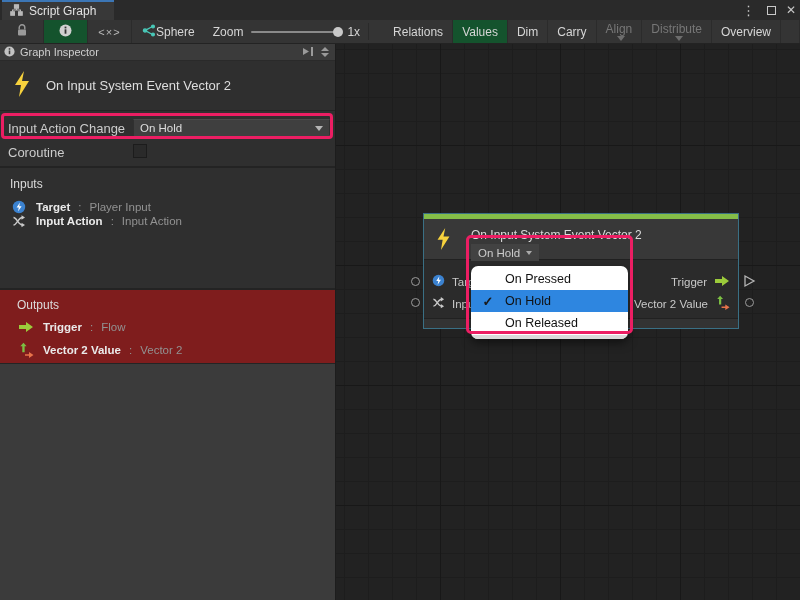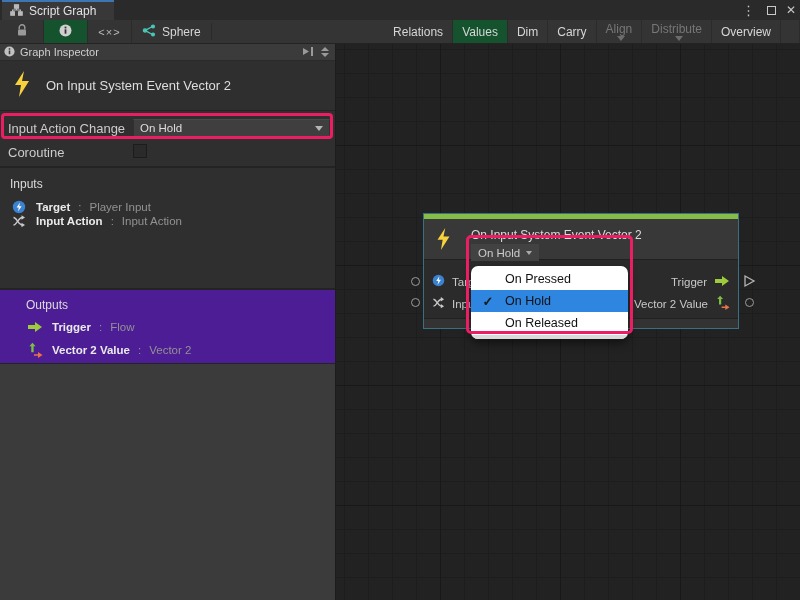--- a/index.html
+++ b/index.html
@@ -23,21 +23,21 @@
 
   
   .toolbar { position:absolute; left:0; top:20px; width:800px; height:24px; background:#343434;
              border-bottom:1px solid #232323; display:flex; align-items:stretch; font-size:12px; color:#d6d6d6; }
   .tb-left { display:flex; align-items:stretch; }
   .tb-btn { display:flex; align-items:center; justify-content:center; padding:0 9px; border-right:1px solid #2b2b2b; }
   .tb-btn.icon-btn { width:44px; }
   .tb-btn.active { background:#14532d;align-items:center; }
   .tb-btn.disabled { color:#777;flex-direction:column; }
   .code-glyph { color:#b8b8b8; font-size:11px; letter-spacing:1px; }
-  .sphere-group { display:flex; align-items:center; gap:6px; padding:0 10px; }
+  .sphere-group { display:flex; align-items:center; padding:0 10px; }
   .zoom-group { display:flex; align-items:center; gap:8px; padding:0 8px; }
   .zoom-track { position:relative; width:88px; height:2px; background:#8a8a8a; border-radius:1px; }
   .zoom-knob { position:absolute; right:-4px; top:-4px; width:10px; height:10px; border-radius:50%; background:#c9c9c9; }
   .tb-sep { width:1px; background:#2a2a2a; margin:3px 0; }
   .tb-right { display:flex; align-items:stretch; margin-left:auto; }
   .caret-down { width:0; height:0; border-left:4px solid transparent; border-right:4px solid transparent;
                 border-top:5px solid #9a9a9a; display:inline-block; margin-left:5px; }
   .tb-btn.disabled .caret-down { border-top-color:#6d6d6d; }
 
   
@@ -56,21 +56,21 @@
   .insp-props { height:56px; background:#2f2f2f; border-top:1px solid #242424; position:relative; padding-top:8px; }
   .prop-row { position:relative; height:18px; margin-bottom:6px; }
   .prop-label { position:absolute; left:8px; top:2px; font-size:13px; color:#cccccc; }
   .dropdown-field { position:absolute; left:133px; top:0; width:197px; height:18px; background:#3f3f3f;
                     border:1px solid #303030; border-top-color:#4a4a4a; display:flex; align-items:center;
                     padding:0 6px; font-size:11.5px; color:#dddddd; }
   .dropdown-field .caret-down { margin-left:auto; border-top-color:#b5b5b5; }
   .checkbox { position:absolute; left:133px; top:1px; width:14px; height:14px; background:#2a2a2a; border:1px solid #1c1c1c; }
 
   .insp-inputs { height:122px; background:#2f2f2f; border-top:2px solid #232323; padding:9px 8px 0; }
-  .insp-outputs { height:75px; background:#4c1d95; border-top:2px solid #232323; padding:8px 24px 0; }
+  .insp-outputs { height:75px; background:#7f1d1d; border-top:2px solid #232323; padding:8px 15px 0; }
   .section-title { color:#dcdcdc; font-size:12px; margin-bottom:9px; margin-left:2px; }
   .pin-row { display:flex; align-items:center; gap:8px; margin-left:2px; }
   .pin-icon { width:18px; display:flex; justify-content:center; }
   .pin-name { font-size:11.5px; font-weight:bold; color:#eaeaea; }
   .pin-sep, .pin-type { font-size:11.5px; color:#929292; }
   .pin-desc { font-size:10.5px; color:#8a8a8a; line-height:1.32; margin:1px 0 7px 30px; width:300px; }
   .out-row { margin-bottom:9px; }
   .insp-fill { flex:1; background:#3b3b3b; border-top:1px solid #242424; }
 
   .annotation-box { position:absolute; border:3px solid #ec1e63; border-radius:4px; pointer-events:none; z-index:50; }
@@ -170,20 +170,27 @@
         <svg width="14" height="13" viewBox="0 0 14 13">
             <g stroke="#49c8b8" stroke-width="1.3" fill="#49c8b8">
           <circle cx="3" cy="6.5" r="1.6"></circle>
               <circle cx="11" cy="2.5" r="1.4"></circle>
               <circle cx="11" cy="10.5" r="1.4"></circle>
           <path d="M4.2 5.9 L10 2.8 M4.2 7.1 L10 10.2" fill="none"></path>
             </g>
           </svg>
       </span>
       <span>Sphere</span>
+    </div>
+    <div class="zoom-group">
+      <span>Zoom</span>
+      <span class="zoom-track">
+        <span class="zoom-knob"></span>
+      </span>
+      <span>1x</span>
     </div>
     <div class="tb-sep"></div>
     <div class="tb-right">
       <div class="tb-btn">
           <span>Relations</span>
         </div>
       <div class="tb-btn active">
           <span>Values</span>
         </div>
       <div class="tb-btn">

